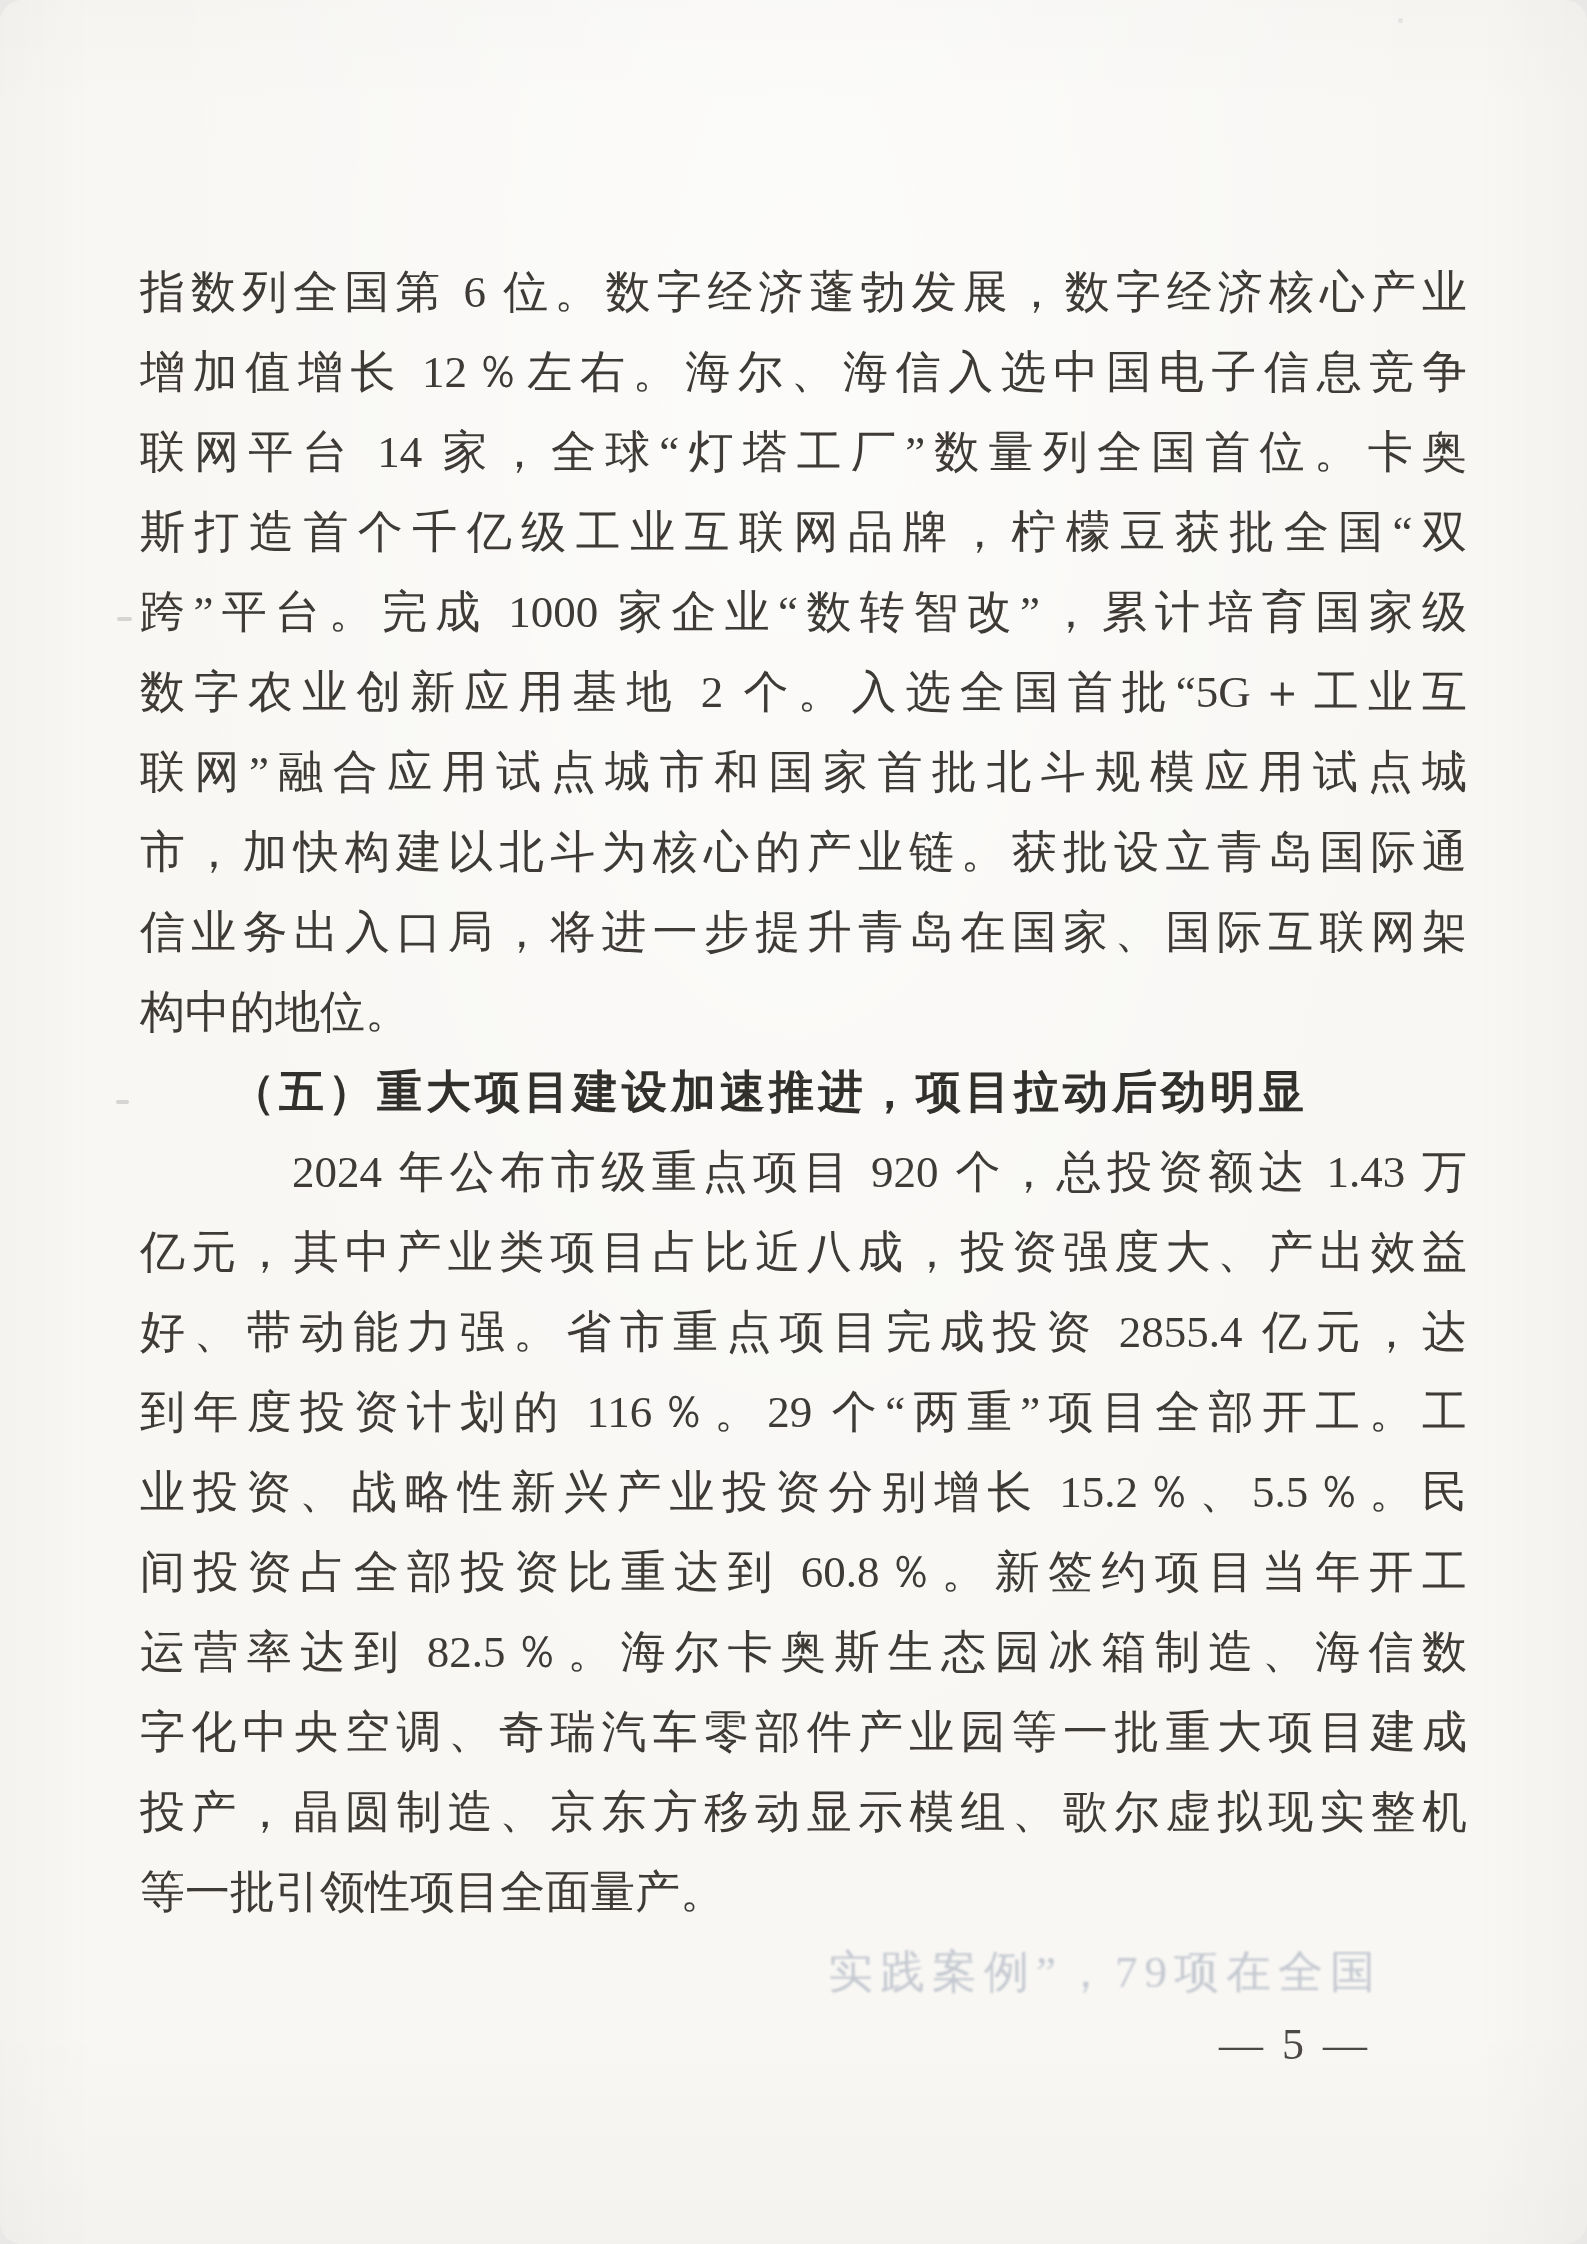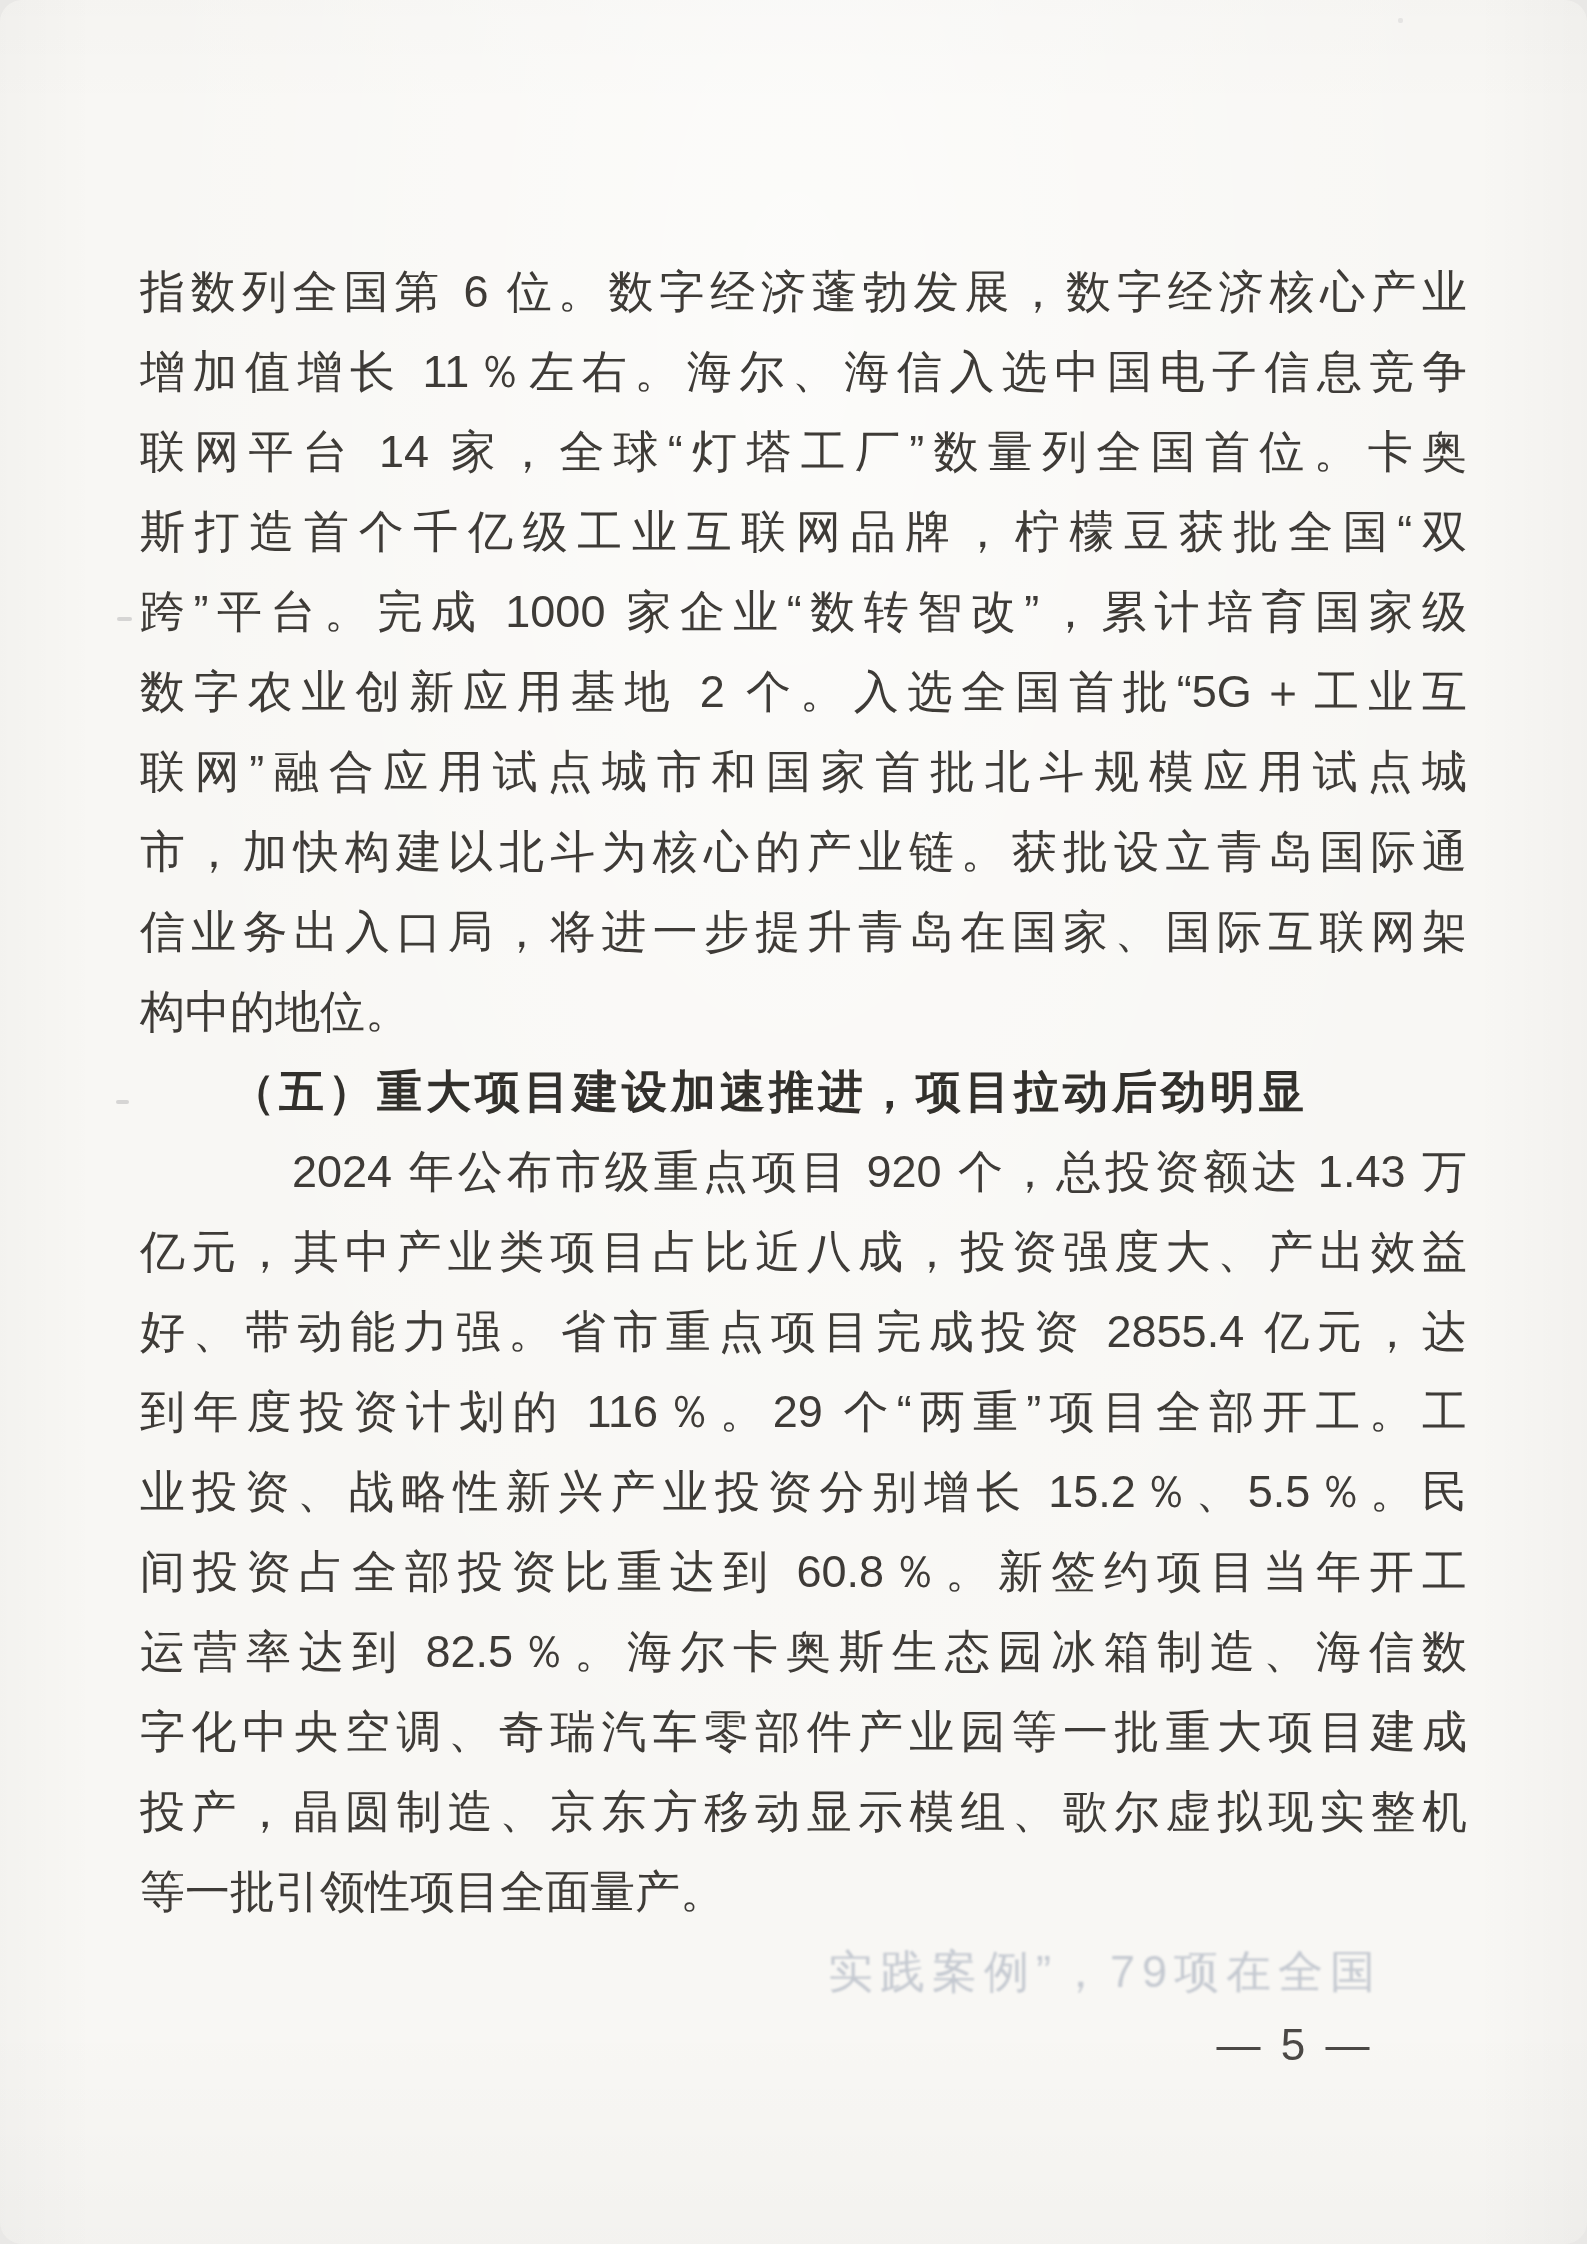--- a/index.html
+++ b/index.html
@@ -1,20 +1,20 @@
 <!DOCTYPE html>
 <html><head>
 <meta charset="utf-8">
 <style>
   html,body { margin:0; padding:0; background:#e9e8e6; }
   .page {
     position:relative;
     width:1587px; height:2244px;
     background:#f8f7f4;
-    font-family:Liberation Sans, sans-serif;
+    font-family:Liberation Serif, serif;
     overflow:hidden;
     border-radius:22px;
   }
   
   .page::before {
     content:"";
     position:absolute; inset:0;
     background:
       radial-gradient(ellipse at 50% 15%, rgba(255,255,255,0.55), rgba(255,255,255,0) 60%),
       linear-gradient(90deg, rgba(0,0,0,0.018), rgba(0,0,0,0) 6%, rgba(0,0,0,0) 93%, rgba(0,0,0,0.022)),
@@ -77,21 +77,21 @@
   .a2 { left:116px; top:1100px; width:13px; height:4px; }
   .a3 { left:1398px; top:18px; width:5px; height:5px; opacity:.5; }
 </style>
 </head>
 <body>
 
 <div class="page">
 
   <div class="text-block">
     <div class="line">指数列全国第 6 位。数字经济蓬勃发展，数字经济核心产业</div>
-    <div class="line">增加值增长 11％左右。海尔、海信入选中国电子信息竞争</div>
+    <div class="line">增加值增长 12％左右。海尔、海信入选中国电子信息竞争</div>
     <div class="line">联网平台 14 家，全球“灯塔工厂”数量列全国首位。卡奥</div>
     <div class="line">斯打造首个千亿级工业互联网品牌，柠檬豆获批全国“双</div>
     <div class="line">跨”平台。完成 1000 家企业“数转智改”，累计培育国家级</div>
     <div class="line">数字农业创新应用基地 2 个。入选全国首批“5G＋工业互</div>
     <div class="line">联网”融合应用试点城市和国家首批北斗规模应用试点城</div>
     <div class="line">市，加快构建以北斗为核心的产业链。获批设立青岛国际通</div>
     <div class="line">信业务出入口局，将进一步提升青岛在国家、国际互联网架</div>
     <div class="line end">构中的地位。</div>
 
     <div class="line heading">（五）重大项目建设加速推进，项目拉动后劲明显</div>

